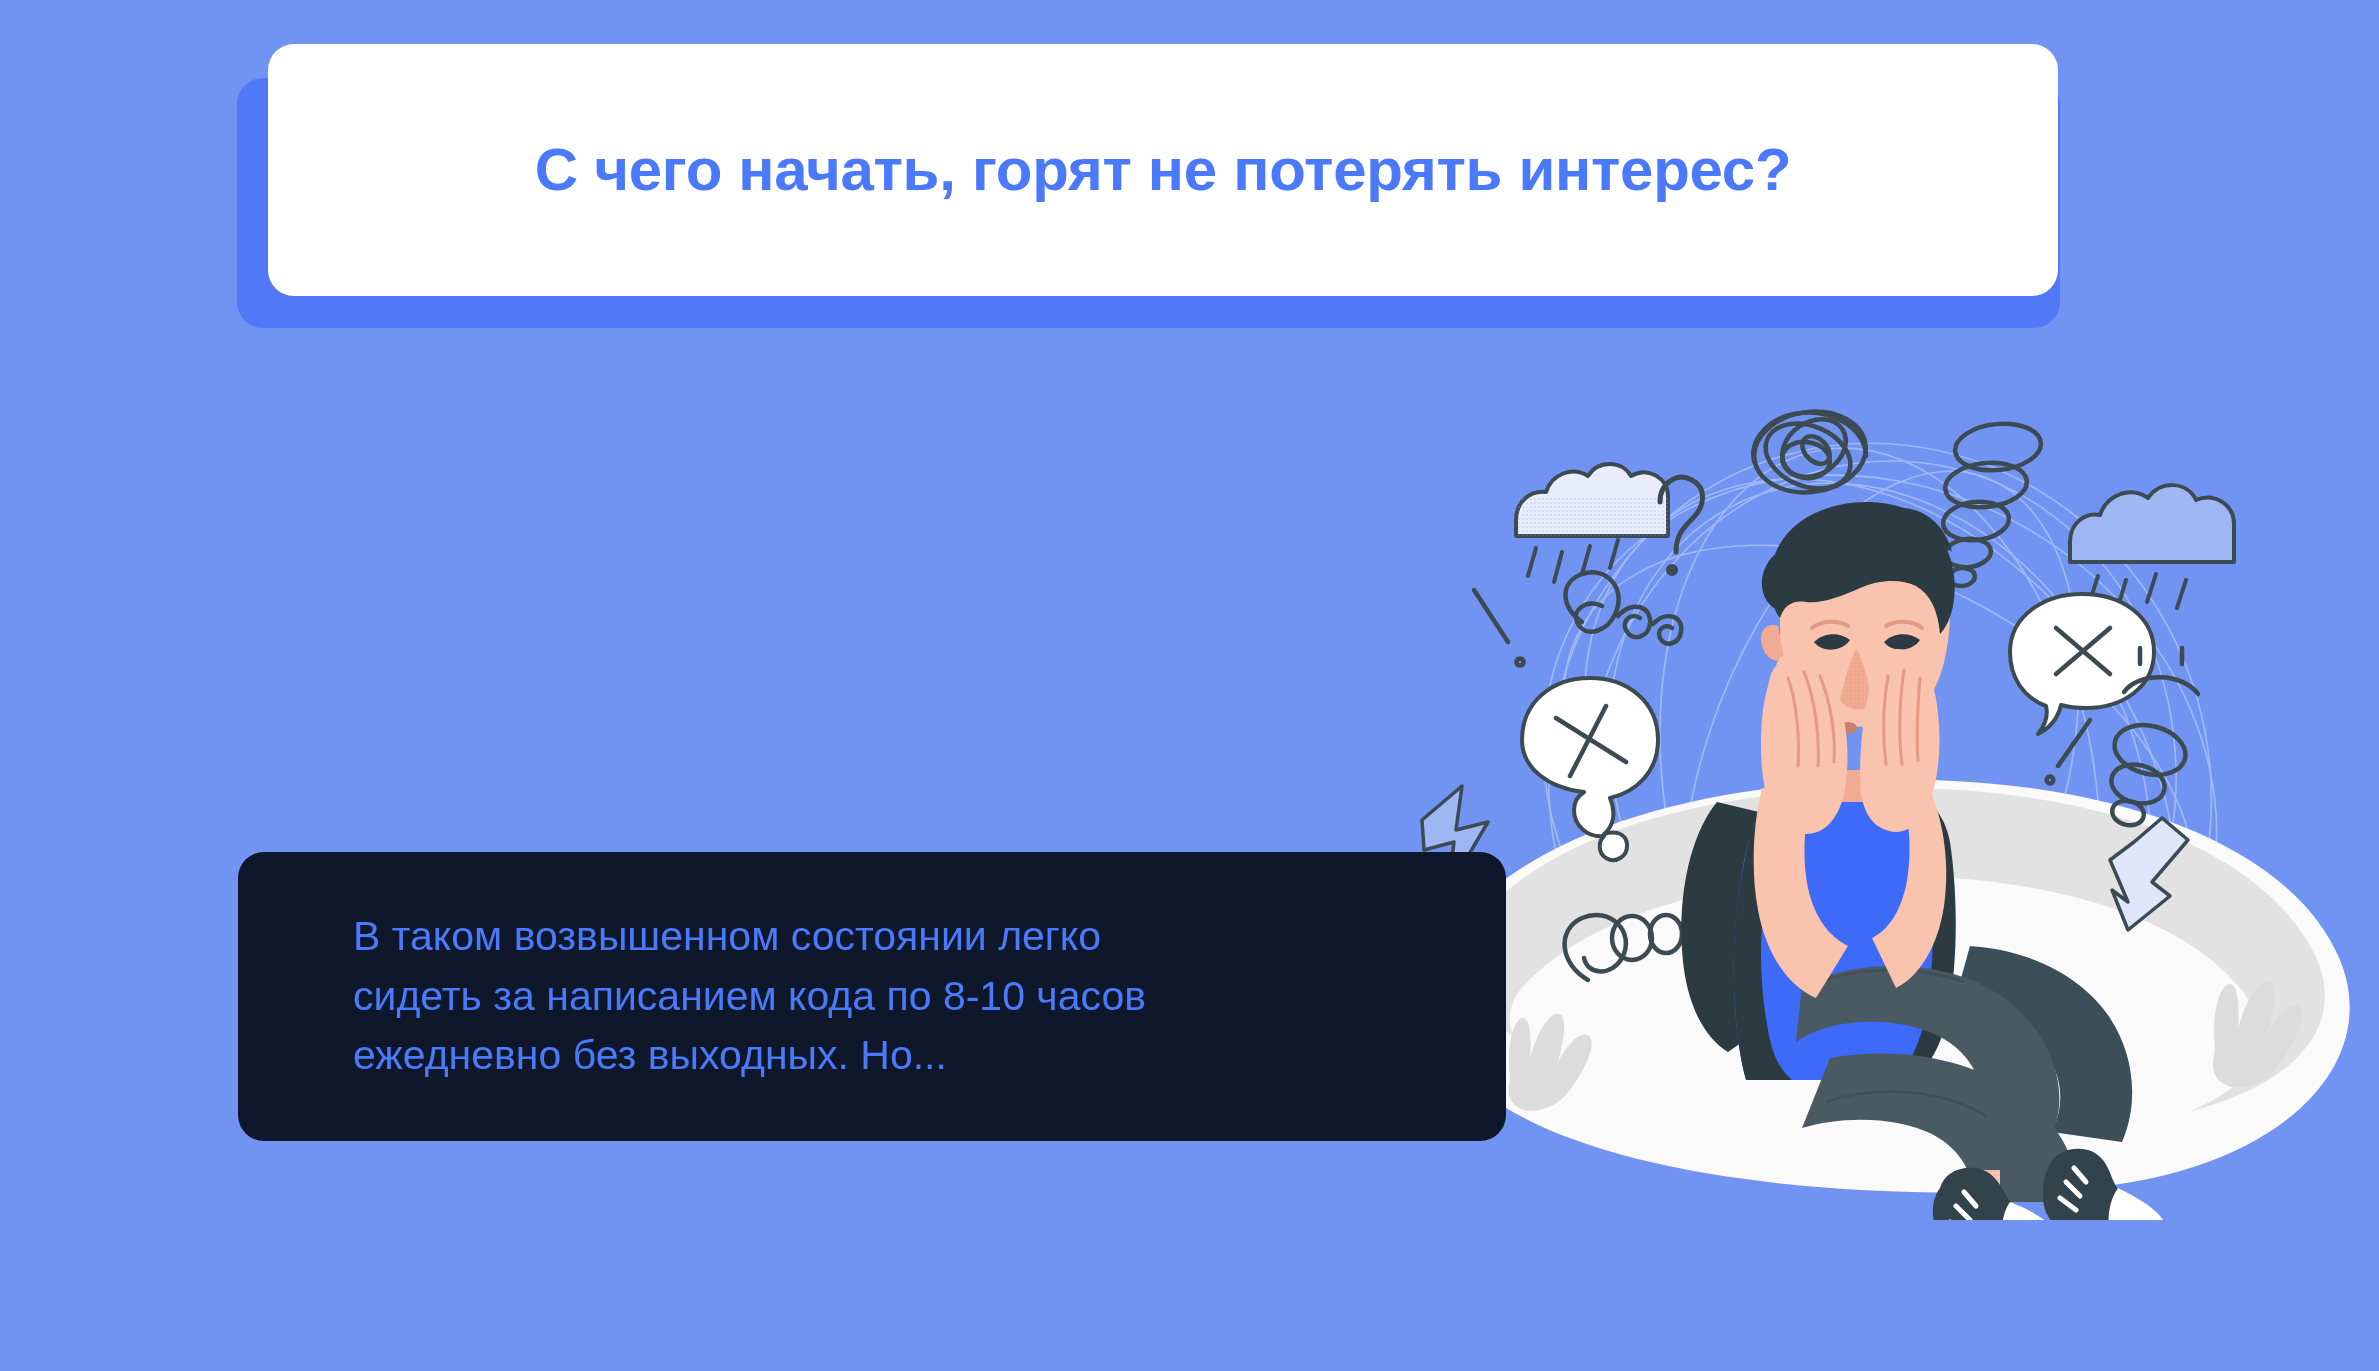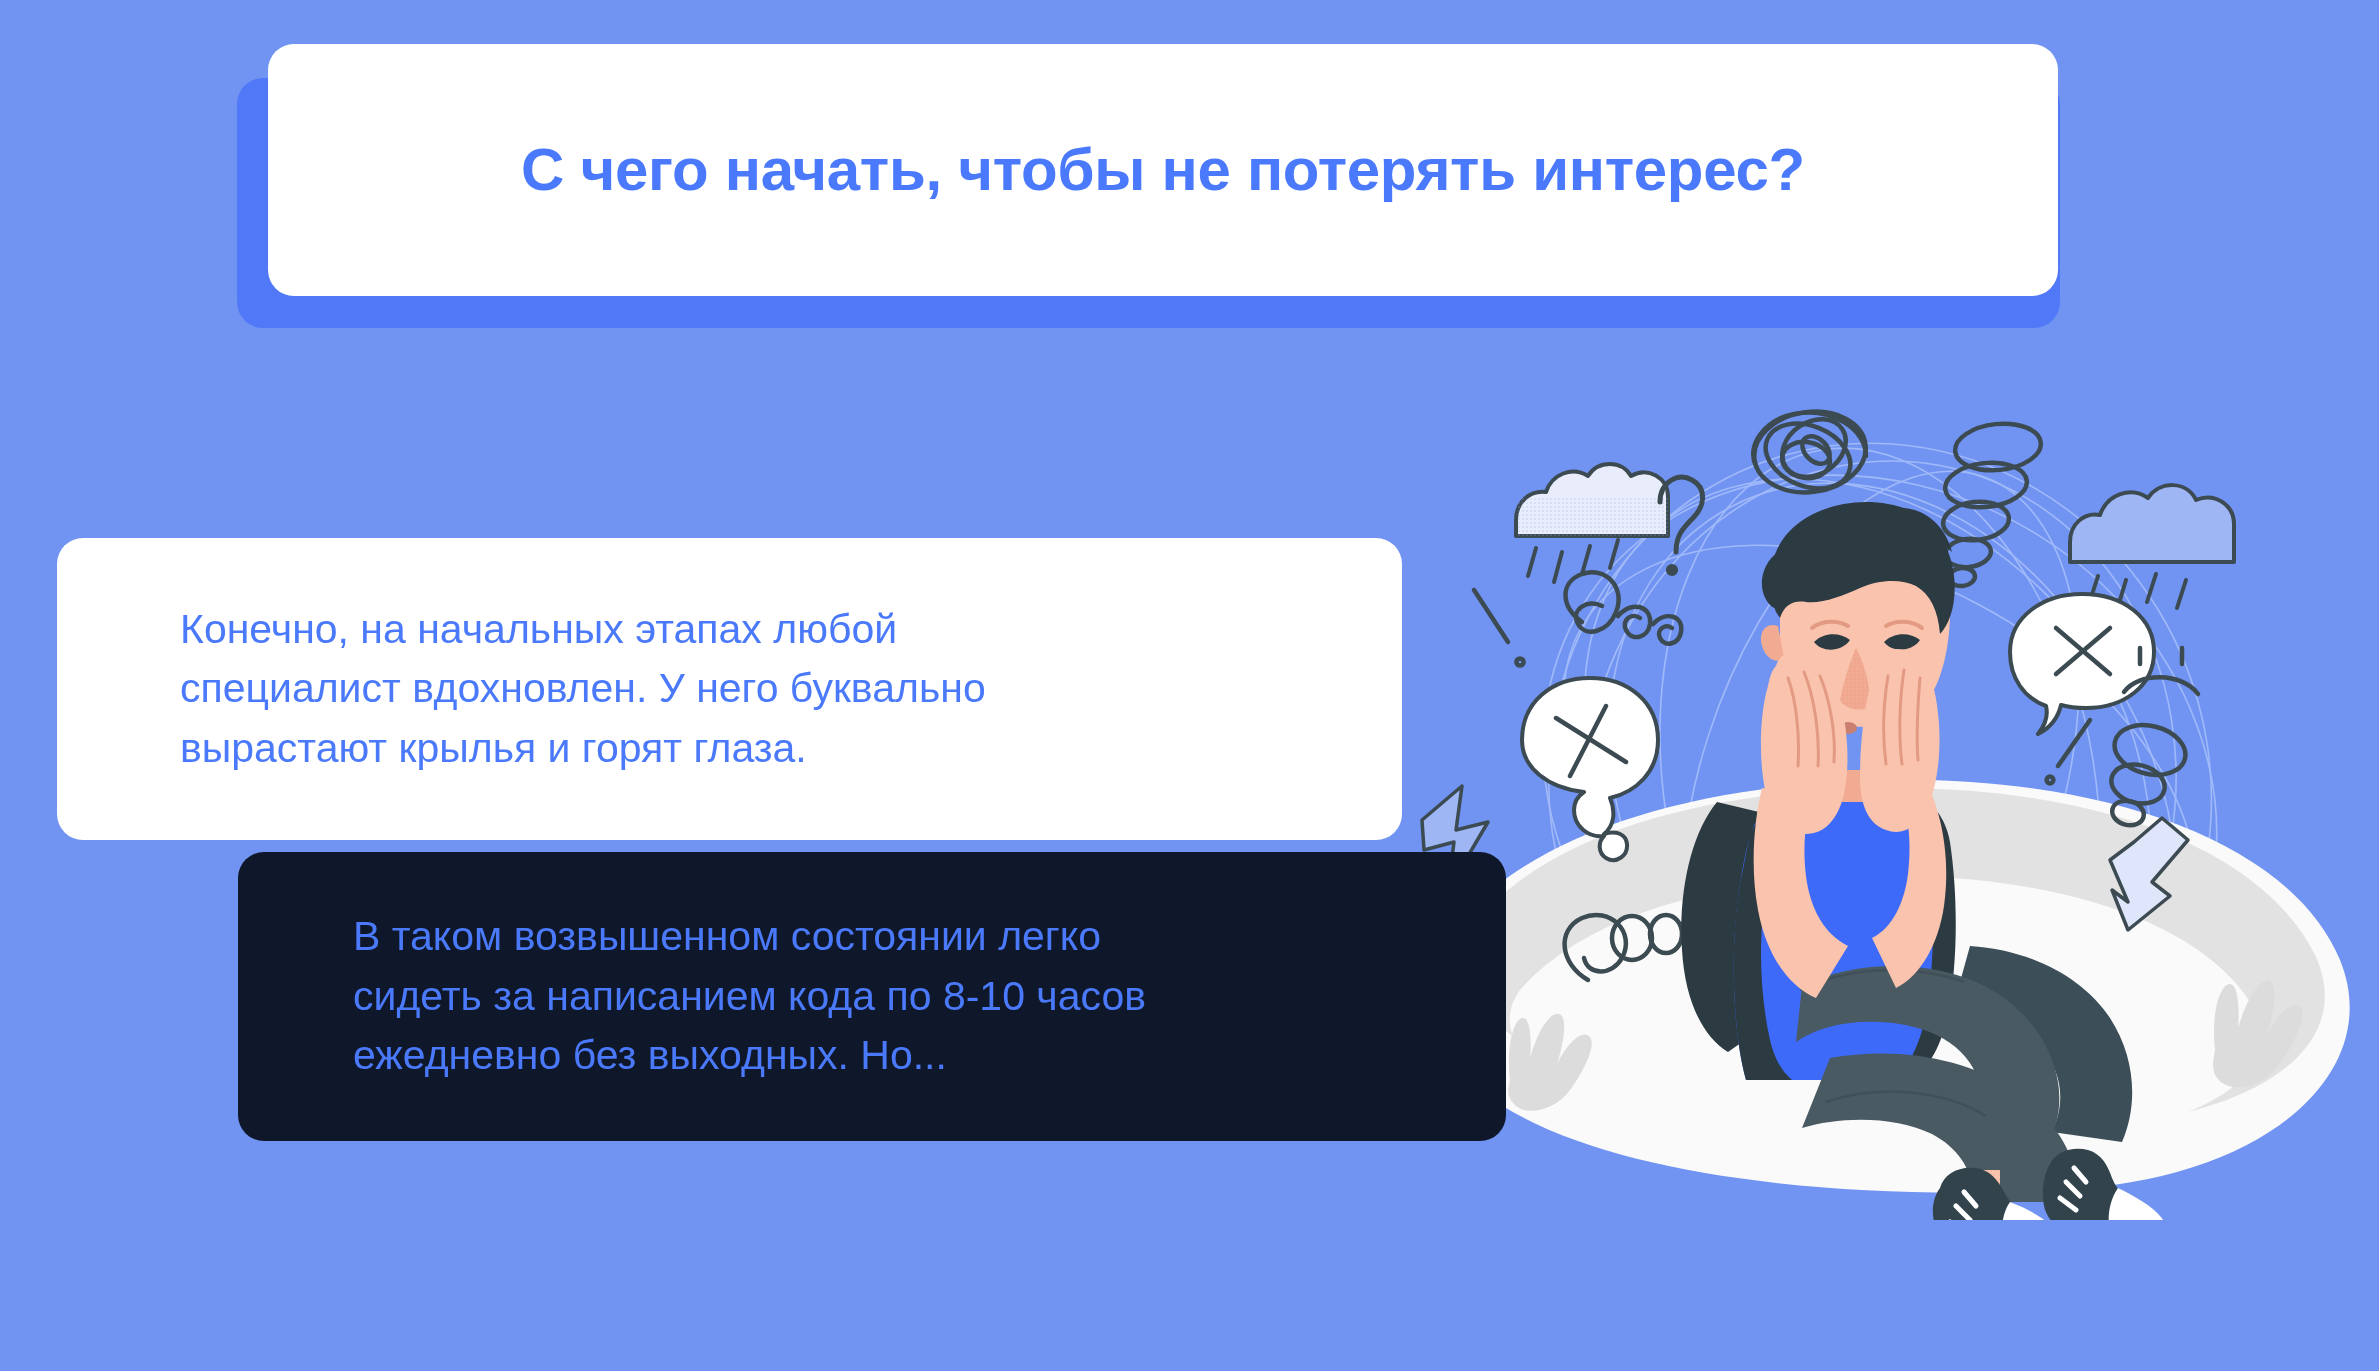--- a/index.html
+++ b/index.html
@@ -403,28 +403,23 @@
                    L 462 548 C 482 538 494 514 498 484 C 502 452 498 422 490 402 Z" fill="#f9c3ad"></path>
 
         </g>
 
       </g>
     </svg>
   </div>
 
   <div id="title-shadow"></div>
   <div id="title-card">
-    <div id="title-text">С чего начать, чтобы не потерять интерес?</div>
+    <div id="title-text">С чего начать, горят не потерять интерес?</div>
   </div>
 
-  <div id="body-card-1">
-    <div class="card-text">Конечно, на начальных этапах любой
-специалист вдохновлен. У него буквально
-вырастают крылья и горят глаза.</div>
-  </div>
 
   <div id="body-card-2">
     <div class="card-text">В таком возвышенном состоянии легко
 сидеть за написанием кода по 8-10 часов
 ежедневно без выходных. Но...</div>
   </div>
 
 </div>
 
 </body></html>

